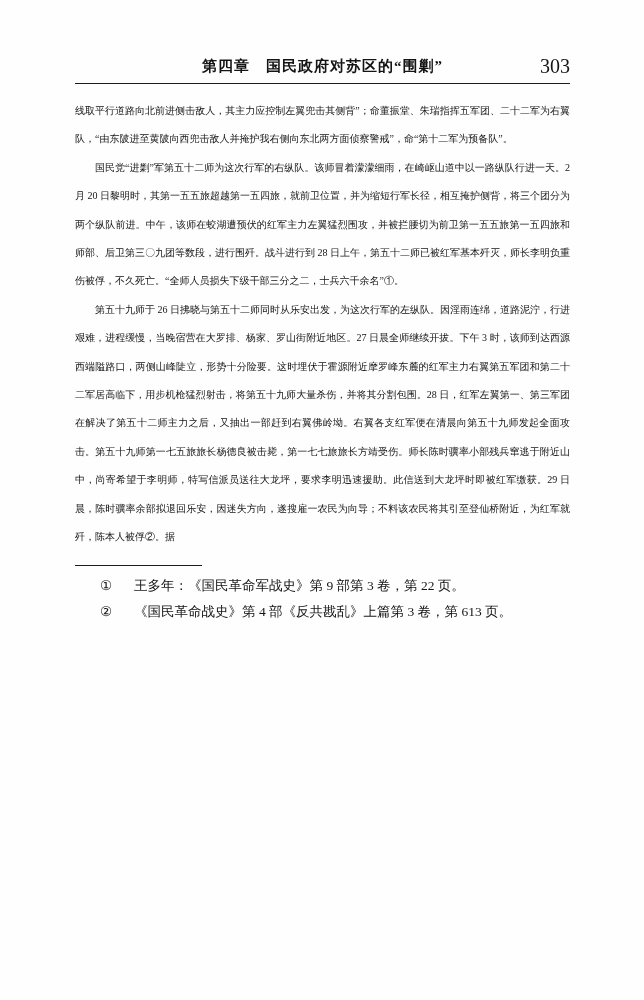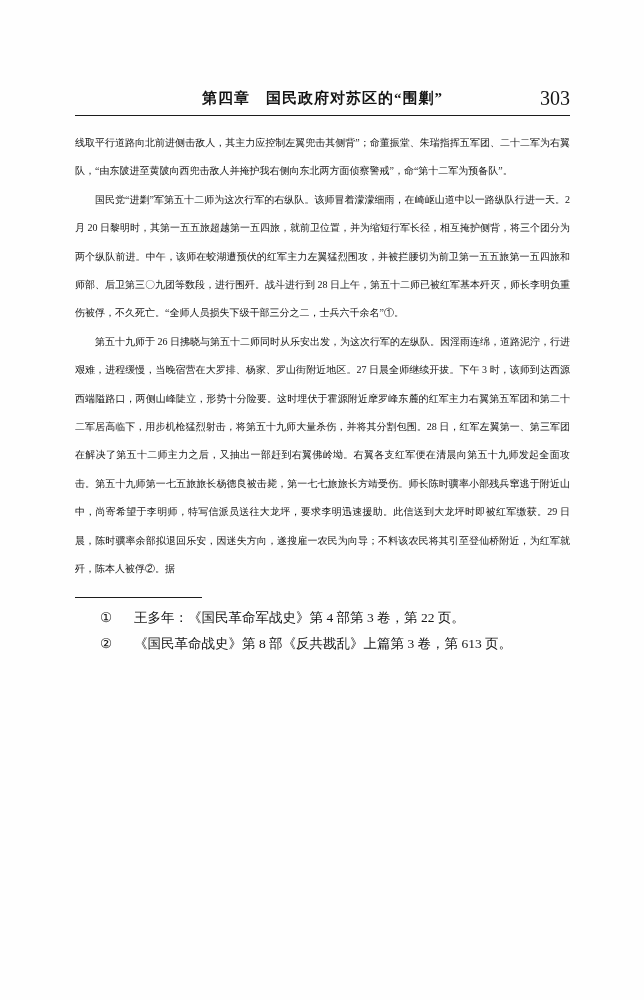--- a/index.html
+++ b/index.html
@@ -4,21 +4,21 @@
 <style>
   html, body { margin: 0; padding: 0; background: #ffffff; }
   .page {
     position: relative;
     width: 644px;
     height: 1000px;
     box-sizing: border-box;
     background: #fefefe;
     color: #141414;
     font-family: "Liberation Serif", "DejaVu Serif", serif;
-    padding: 88px 74px 0 75px;
+    padding: 56px 74px 0 75px;
     overflow: hidden;
   }
   .header {
     position: relative;
     height: 20px;
     font-size: 15px;
     line-height: 20px;
   }
   .header-title {
     display: block;
@@ -80,21 +80,21 @@
   <div class="body-text">
     <p>线取平行道路向北前进侧击敌人，其主力应控制左翼兜击其侧背”；命董振堂、朱瑞指挥五军团、二十二军为右翼队，“由东陂进至黄陂向西兜击敌人并掩护我右侧向东北两方面侦察警戒”，命“第十二军为预备队”。</p>
     <p class="indent">国民党“进剿”军第五十二师为这次行军的右纵队。该师冒着濛濛细雨，在崎岖山道中以一路纵队行进一天。2 月 20 日黎明时，其第一五五旅超越第一五四旅，就前卫位置，并为缩短行军长径，相互掩护侧背，将三个团分为两个纵队前进。中午，该师在蛟湖遭预伏的红军主力左翼猛烈围攻，并被拦腰切为前卫第一五五旅第一五四旅和师部、后卫第三〇九团等数段，进行围歼。战斗进行到 28 日上午，第五十二师已被红军基本歼灭，师长李明负重伤被俘，不久死亡。“全师人员损失下级干部三分之二，士兵六千余名”①。</p>
     <p class="indent">第五十九师于 26 日拂晓与第五十二师同时从乐安出发，为这次行军的左纵队。因淫雨连绵，道路泥泞，行进艰难，进程缓慢，当晚宿营在大罗排、杨家、罗山街附近地区。27 日晨全师继续开拔。下午 3 时，该师到达西源西端隘路口，两侧山峰陡立，形势十分险要。这时埋伏于霍源附近摩罗峰东麓的红军主力右翼第五军团和第二十二军居高临下，用步机枪猛烈射击，将第五十九师大量杀伤，并将其分割包围。28 日，红军左翼第一、第三军团在解决了第五十二师主力之后，又抽出一部赶到右翼佛岭坳。右翼各支红军便在清晨向第五十九师发起全面攻击。第五十九师第一七五旅旅长杨德良被击毙，第一七七旅旅长方靖受伤。师长陈时骥率小部残兵窜逃于附近山中，尚寄希望于李明师，特写信派员送往大龙坪，要求李明迅速援助。此信送到大龙坪时即被红军缴获。29 日晨，陈时骥率余部拟退回乐安，因迷失方向，遂搜雇一农民为向导；不料该农民将其引至登仙桥附近，为红军就歼，陈本人被俘②。据</p>
   </div>
 
   <div class="footnotes">
     <hr class="footnote-rule">
     <div class="footnote">
       <span class="fn-marker">①</span>
-      <span class="fn-text">王多年：《国民革命军战史》第 4 部第 3 卷，第 22 页。</span>
+      <span class="fn-text">王多年：《国民革命军战史》第 9 部第 3 卷，第 22 页。</span>
     </div>
     <div class="footnote">
       <span class="fn-marker">②</span>
-      <span class="fn-text">《国民革命战史》第 8 部《反共戡乱》上篇第 3 卷，第 613 页。</span>
+      <span class="fn-text">《国民革命战史》第 4 部《反共戡乱》上篇第 3 卷，第 613 页。</span>
     </div>
   </div>
 
 </div>
 
 </body></html>

